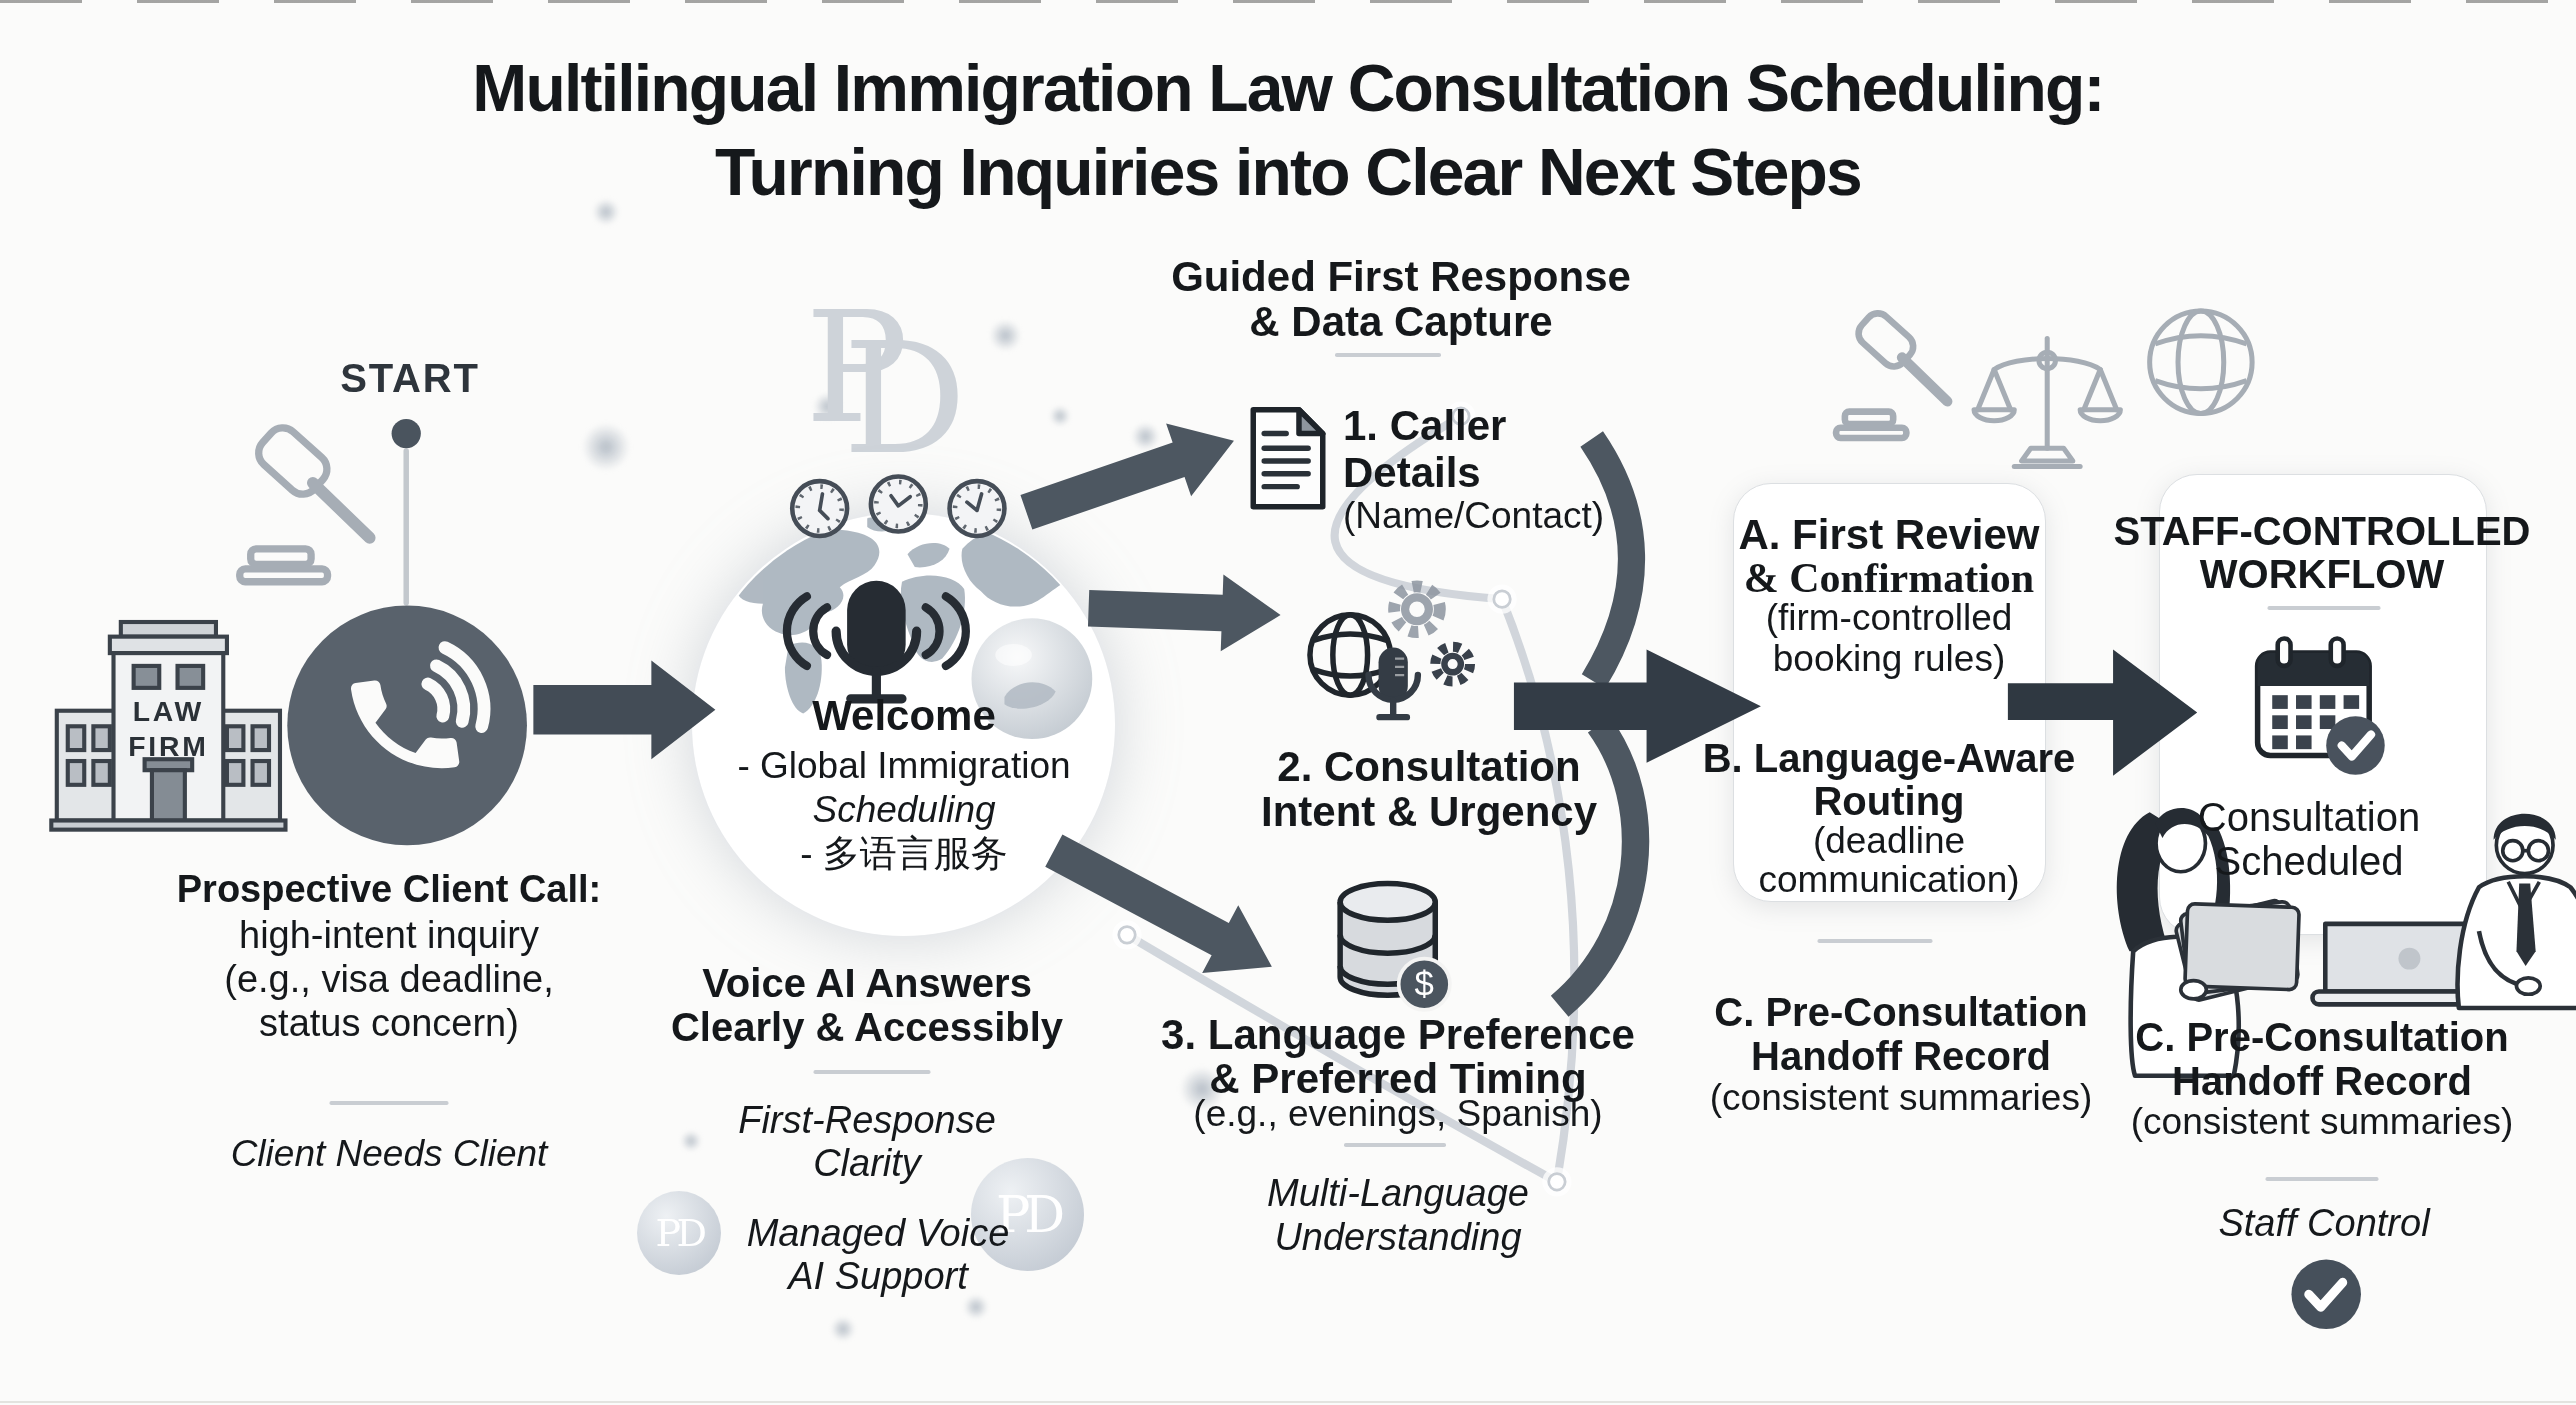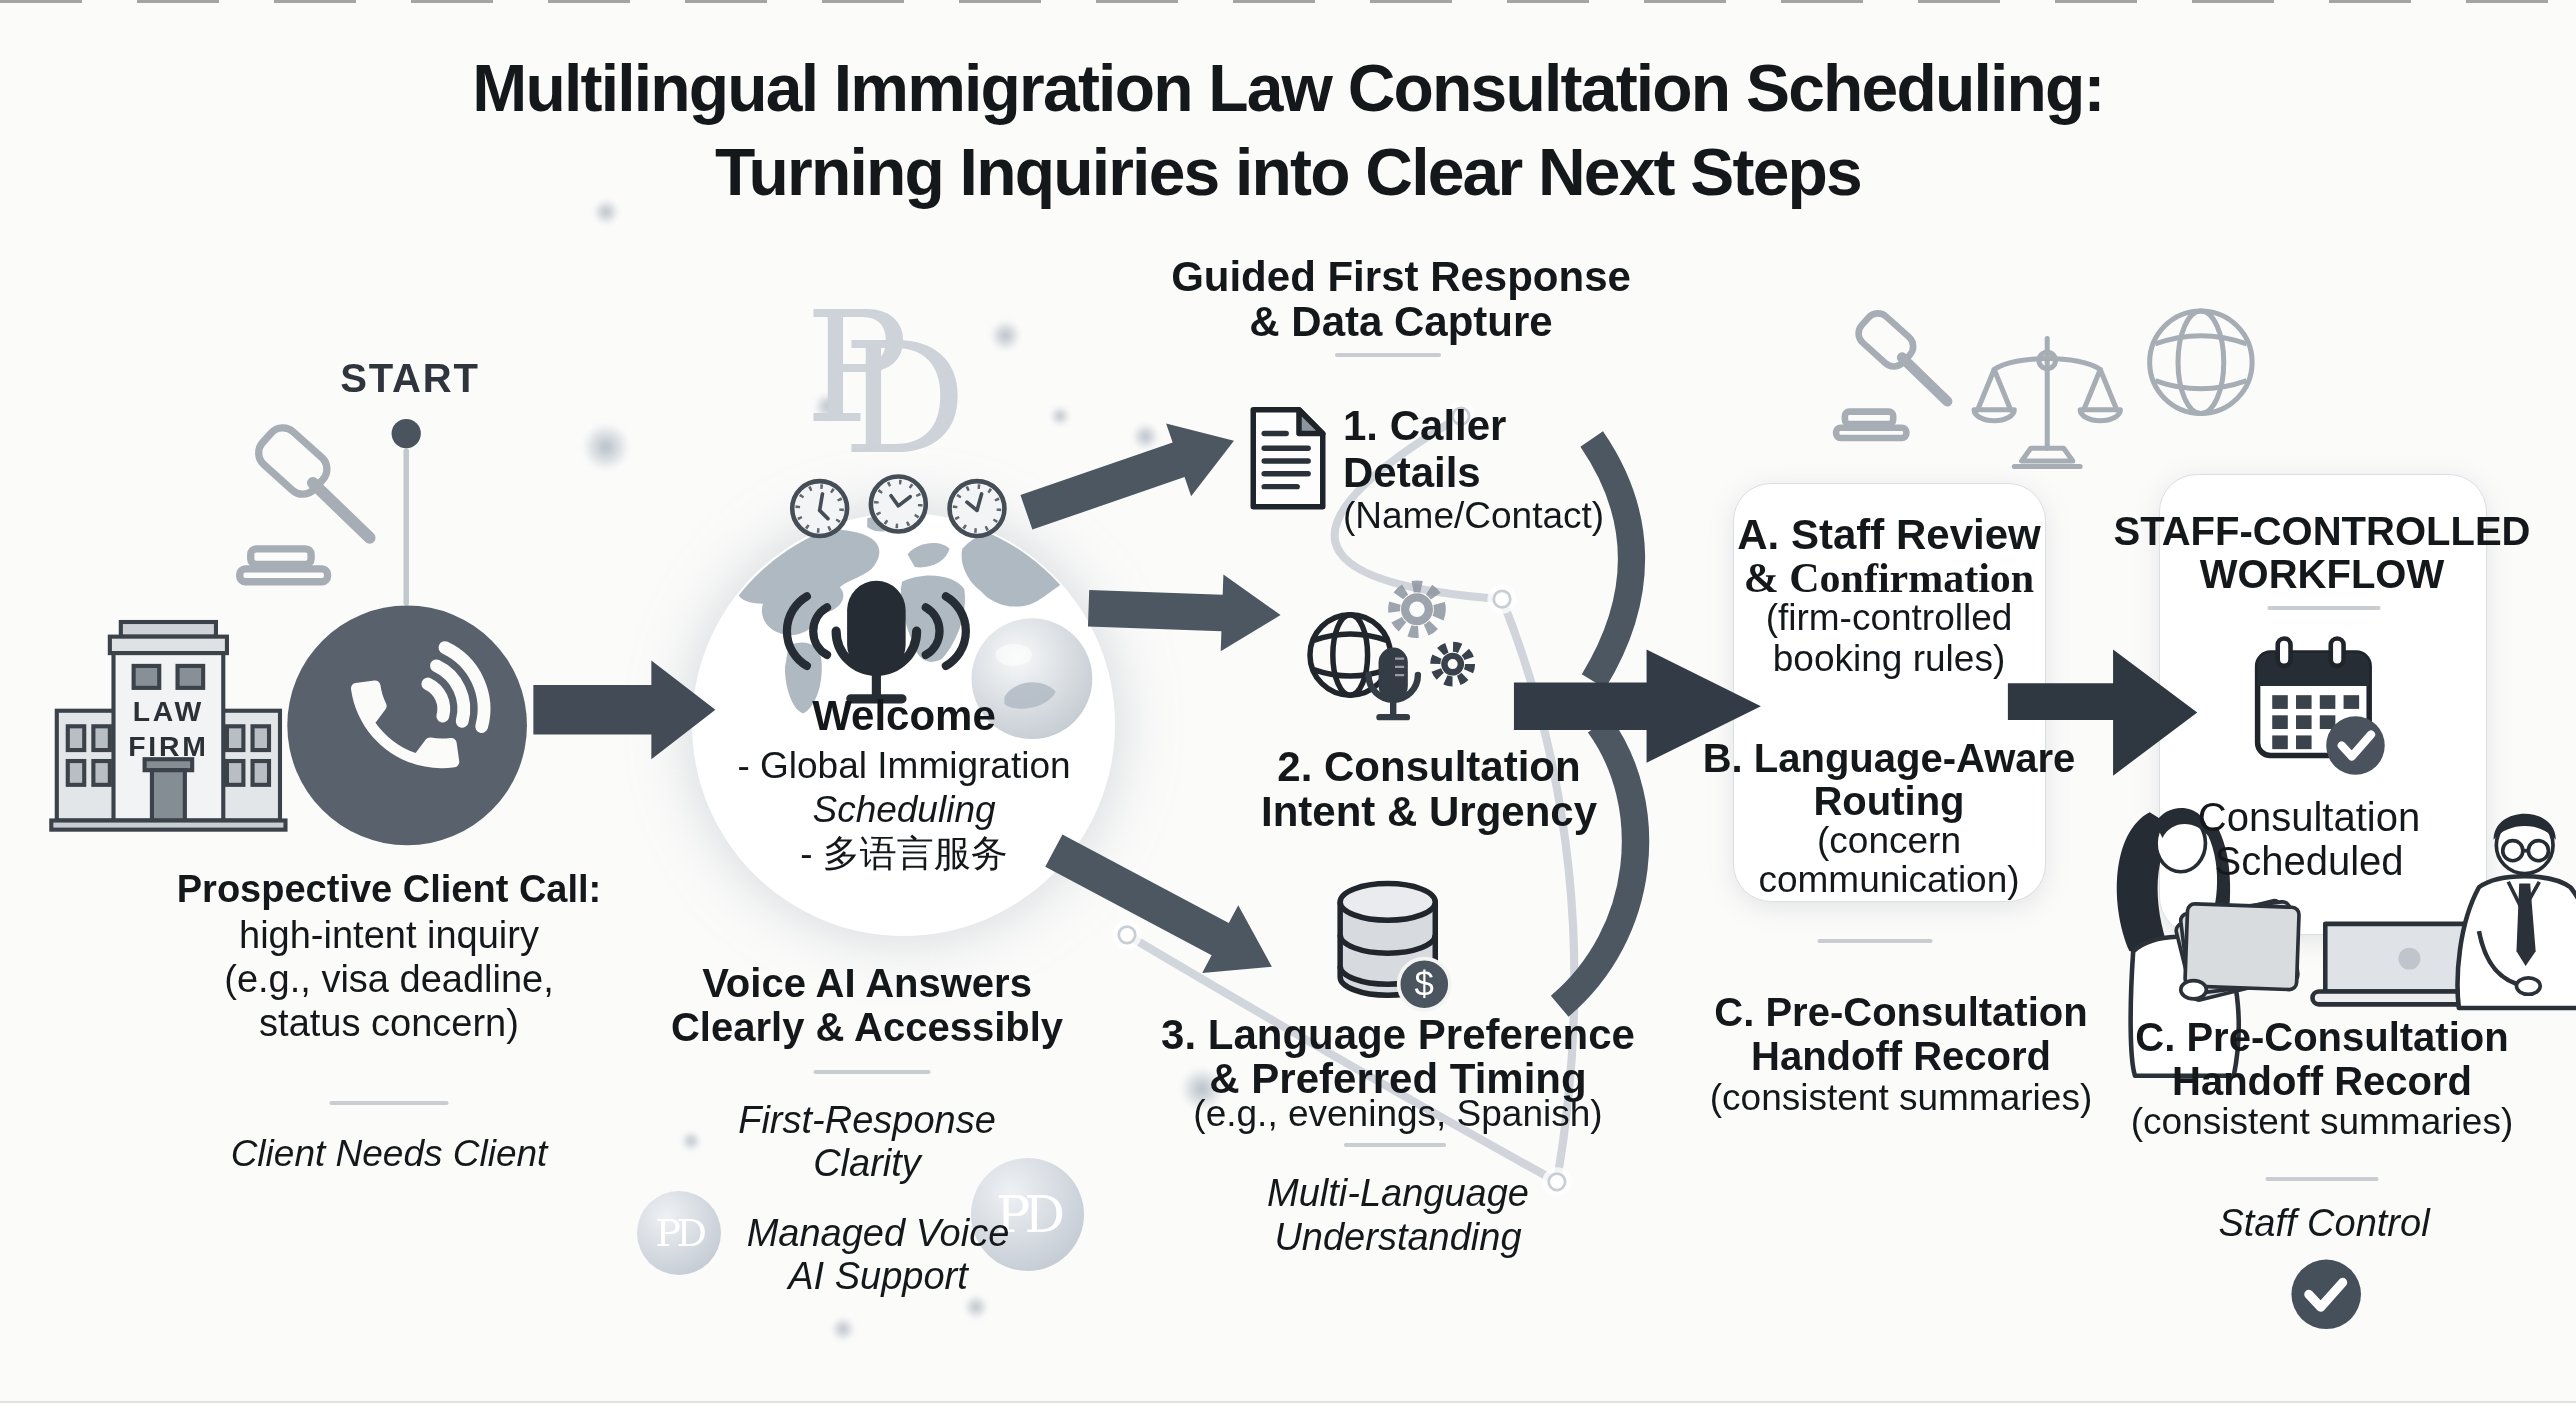--- a/index.html
+++ b/index.html
@@ -371,27 +371,27 @@
   <div class="t c b fs46" style="left:1429px;top:744px;">2. Consultation</div>
   <div class="t c b fs46" style="left:1429px;top:789px;">Intent &amp; Urgency</div>
 
   <div class="t c b fs46" style="left:1398px;top:1012px;">3. Language Preference</div>
   <div class="t c b fs46" style="left:1398px;top:1056px;">&amp; Preferred Timing</div>
   <div class="t c fs40" style="left:1398px;top:1094px;">(e.g., evenings, Spanish)</div>
   <div class="divider" style="left:1395px;top:1143px;width:102px;"></div>
   <div class="t c i fs42" style="left:1398px;top:1173px;">Multi-Language</div>
   <div class="t c i fs42" style="left:1398px;top:1217px;">Understanding</div>
 
-  <div class="t c b fs46" style="left:1889px;top:512px;">A. Staff Review</div>
+  <div class="t c b fs46" style="left:1889px;top:512px;">A. First Review</div>
   <div class="t c b fs46" style="left:1889px;top:556px;font-family:Liberation Serif, serif;">&amp; Confirmation</div>
   <div class="t c fs40" style="left:1889px;top:598px;">(firm-controlled</div>
   <div class="t c fs40" style="left:1889px;top:639px;">booking rules)</div>
   <div class="t c b fs44" style="left:1889px;top:737px;">B. Language-Aware</div>
   <div class="t c b fs44" style="left:1889px;top:780px;">Routing</div>
-  <div class="t c fs40" style="left:1889px;top:821px;">(concern</div>
+  <div class="t c fs40" style="left:1889px;top:821px;">(deadline</div>
   <div class="t c fs40" style="left:1889px;top:860px;">communication)</div>
   <div class="divider" style="left:1875px;top:939px;width:115px;"></div>
   <div class="t c b fs44" style="left:1901px;top:991px;">C. Pre-Consultation</div>
   <div class="t c b fs44" style="left:1901px;top:1035px;">Handoff Record</div>
   <div class="t c fs40" style="left:1901px;top:1078px;">(consistent summaries)</div>
 
   <div class="t c b fs44" style="left:2322px;top:510px;">STAFF-CONTROLLED</div>
   <div class="t c b fs44" style="left:2322px;top:553px;">WORKFLOW</div>
   <div class="divider" style="left:2324px;top:606px;width:113px;"></div>
   <div class="t c fs44" style="left:2309px;top:796px;">Consultation</div>

